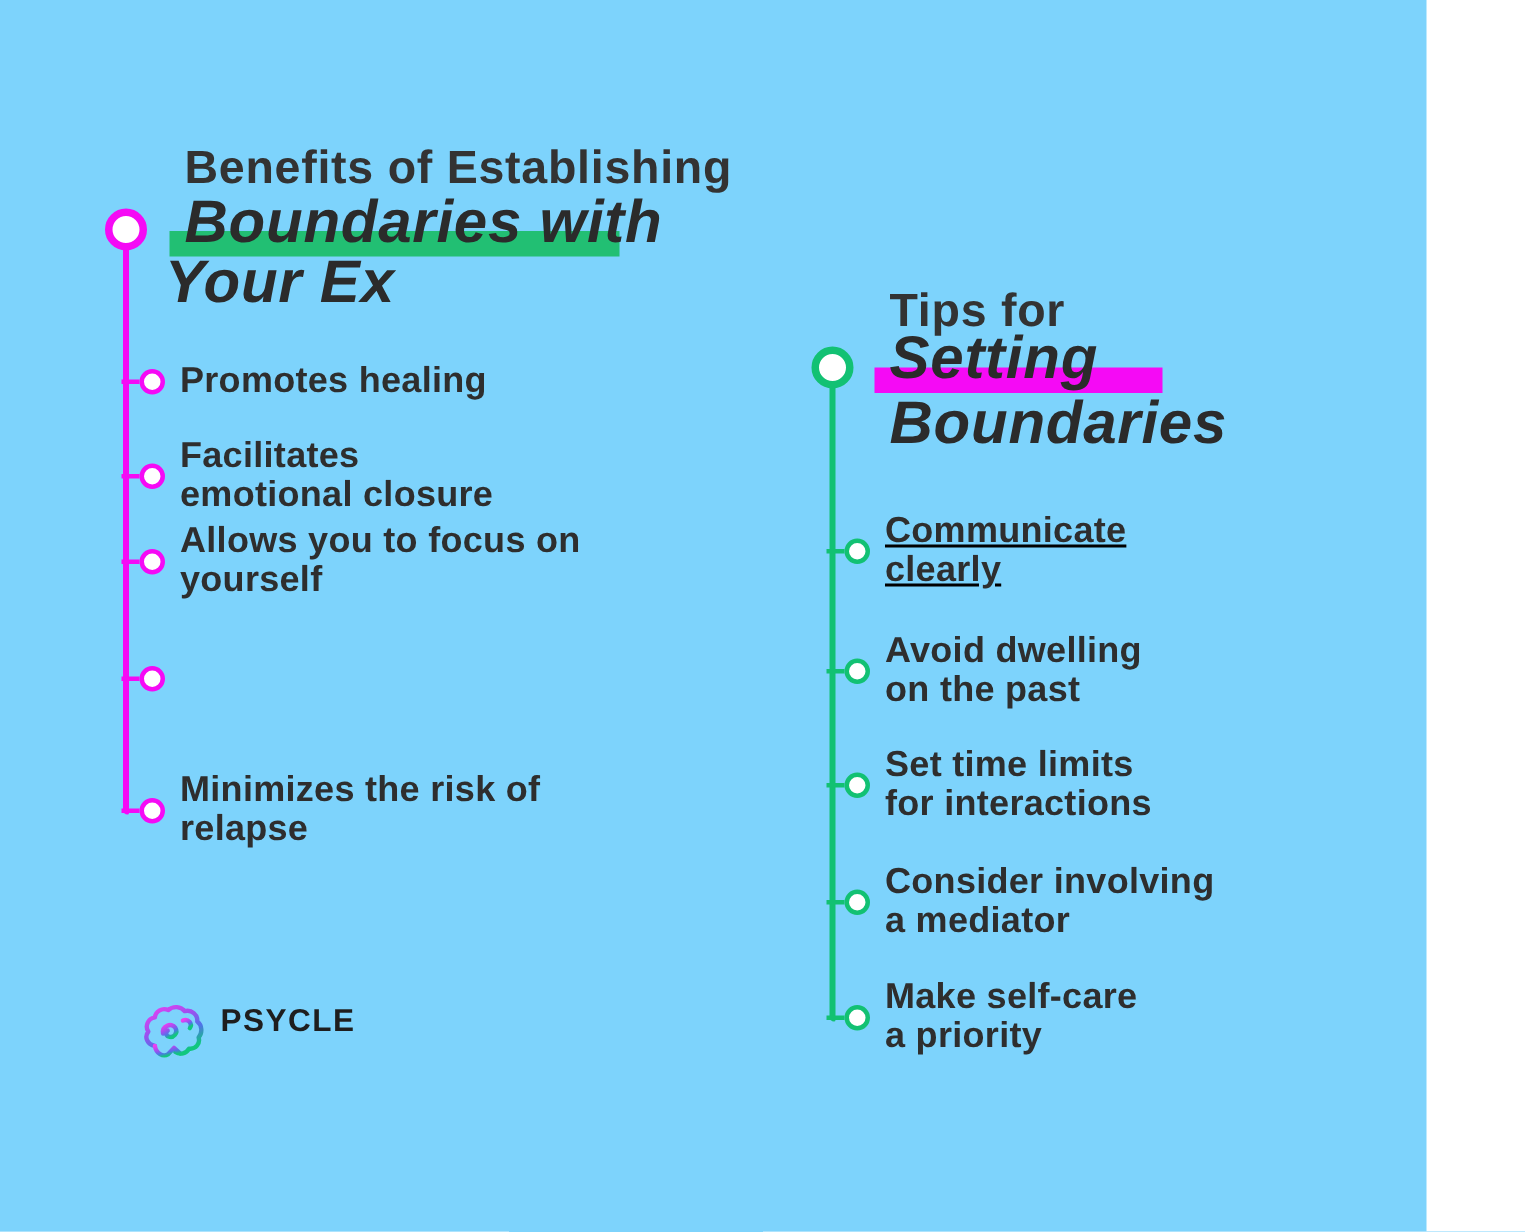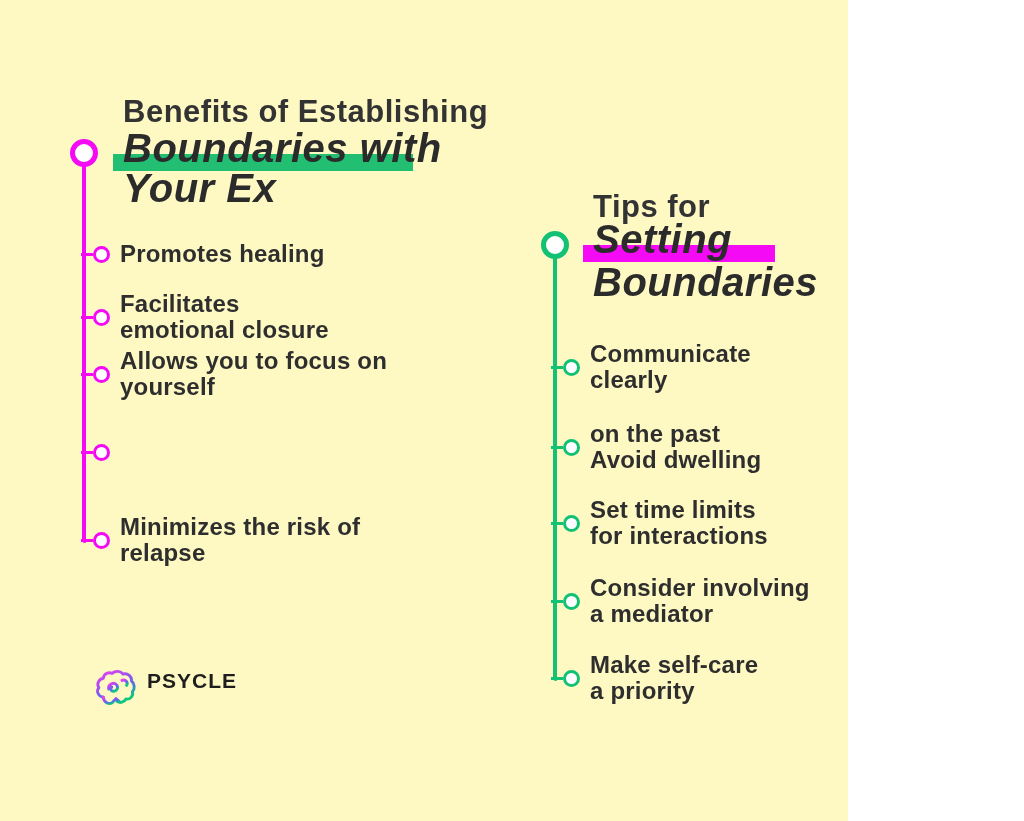--- a/index.html
+++ b/index.html
@@ -4,23 +4,23 @@
 <style>
   html, body {
     margin: 0;
     padding: 0;
     width: 1024px;
     height: 821px;
     font-family: "Liberation Sans", sans-serif;
   }
   .canvas {
     position: relative;
-    width: 848px;
+    width: 951px;
     height: 821px;
-    background: #fef9c3;
+    background: #7dd3fc;
     overflow: hidden;
   }
   
   .eyebrow {
     position: absolute;
     font-size: 31px;
     font-weight: 700;
     letter-spacing: 0.5px;
     color: #333333;
     z-index: 2;
@@ -117,21 +117,21 @@
 </style>
 </head>
 <body>
 
 <div class="canvas">
 
   <div>
     <div class="hl-bar hl-green" style="left:113px; top:154px; width:300px;"></div>
     <div class="eyebrow" style="left:123px; top:94px;">Benefits of Establishing</div>
     <div class="headline" style="left:123px; top:127px;">Boundaries with</div>
-    <div class="headline" style="left:123px; top:167px;">Your Ex</div>
+    <div class="headline" style="left:110px; top:167px;">Your Ex</div>
 
     <div class="big-dot magenta" style="left:70px; top:139px;"></div>
     <div class="tl-line magenta" style="left:82px; top:153px; height:390px;"></div>
 
     <div class="item magenta" style="left:81px; top:241px;">
       <div class="stub"></div>
       <div class="node"></div>
       <div class="item-text">
         <span>Promotes healing</span>
       </div>
@@ -168,34 +168,34 @@
 
   <div>
     <div class="hl-bar hl-magenta" style="left:583px; top:245px; width:192px;"></div>
     <div class="eyebrow" style="left:593px; top:189px;">Tips for</div>
     <div class="headline" style="left:593px; top:218px;">Setting</div>
     <div class="headline" style="left:593px; top:261px;">Boundaries</div>
 
     <div class="big-dot green" style="left:541px; top:231px;"></div>
     <div class="tl-line green" style="left:553px; top:245px; height:436px;"></div>
 
-    <div class="item green" style="left:551px; top:341px;">
+    <div class="item green" style="left:551px; top:341px;text-decoration:underline;">
       <div class="stub"></div>
       <div class="node"></div>
       <div class="item-text">
         <span>Communicate</span>
         <span>clearly</span>
       </div>
     </div>
     <div class="item green" style="left:551px; top:421px;">
       <div class="stub"></div>
       <div class="node"></div>
       <div class="item-text">
+        <span>Avoid dwelling</span>
         <span>on the past</span>
-        <span>Avoid dwelling</span>
       </div>
     </div>
     <div class="item green" style="left:551px; top:497px;justify-content:space-between;">
       <div class="stub"></div>
       <div class="node"></div>
       <div class="item-text">
         <span>Set time limits</span>
         <span>for interactions</span>
       </div>
     </div>

